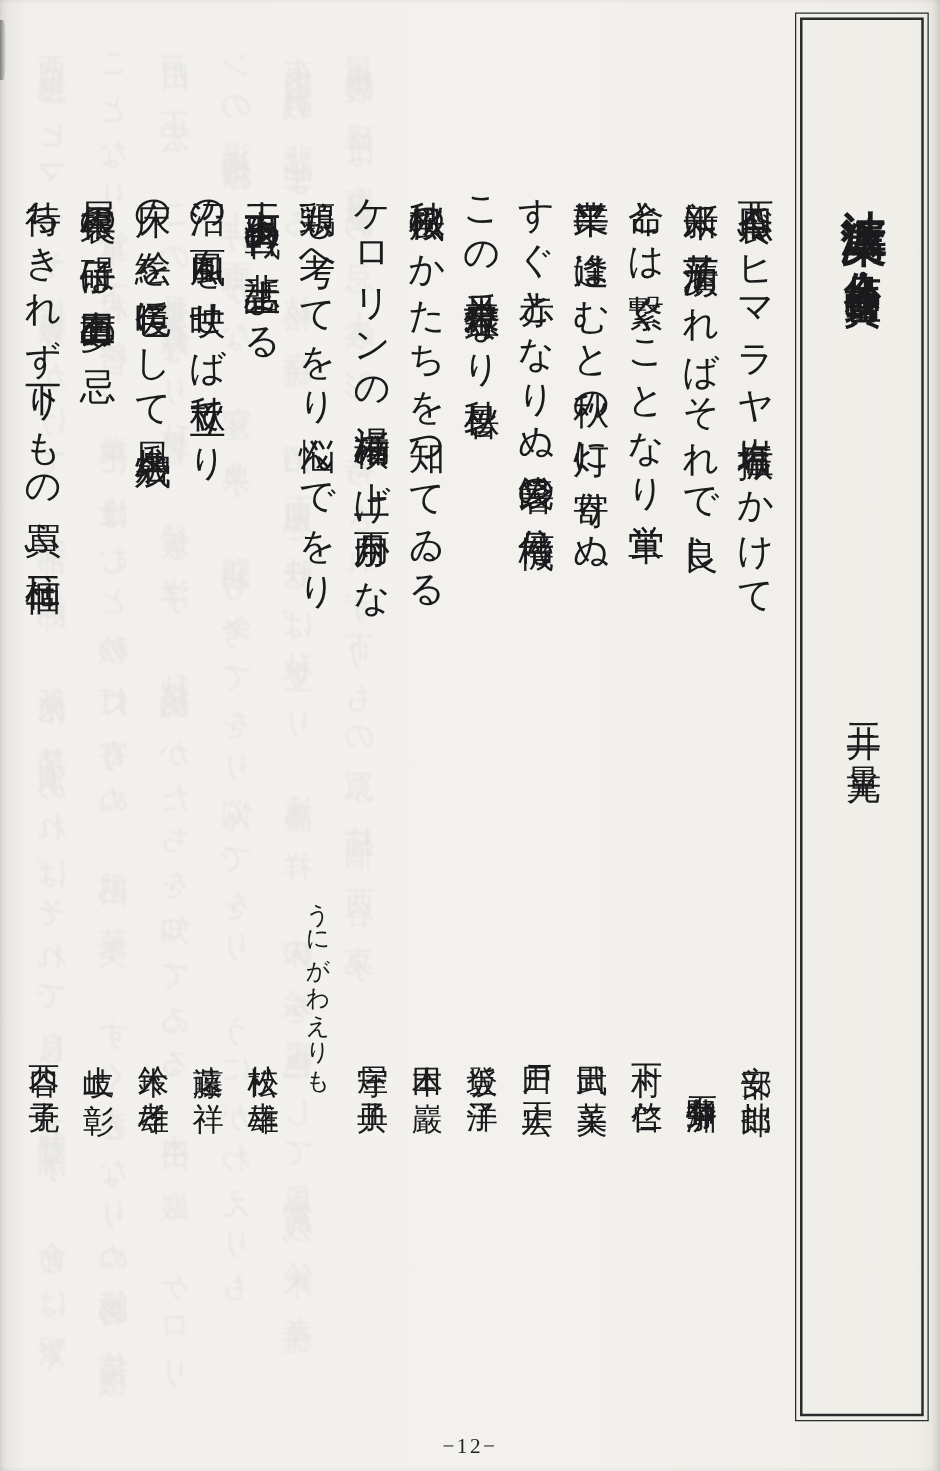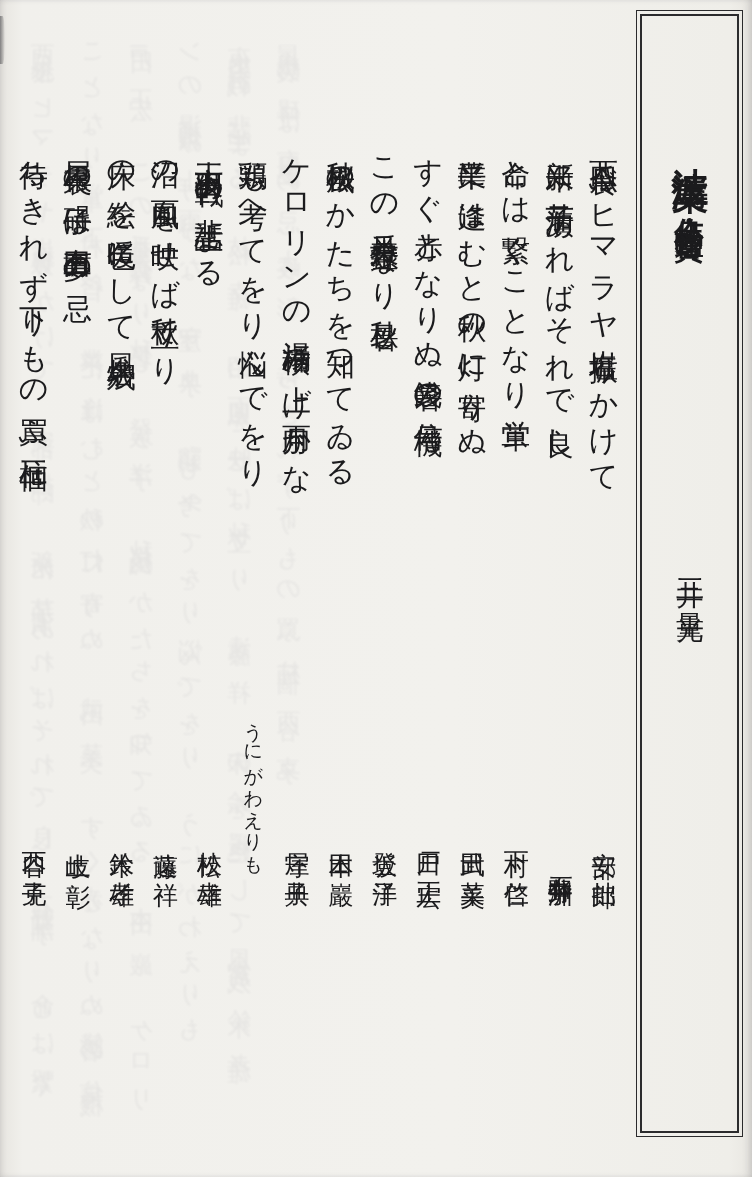--- a/index.html
+++ b/index.html
@@ -155,14 +155,15 @@
       <div class="poem-column">
         <span class="poem-text">屋根裏の碍子は有田夢二の忌</span>
         <span class="poem-author">土岐　彰</span>
       </div>
       <div class="poem-column">
         <span class="poem-text">待ちきれず下りもの買ふ柿三個</span>
         <span class="poem-author">西谷　克子</span>
       </div>
     </div>
 
+  <div class="page-number">−12−</div>
 
 </div>
 
 </body></html>

